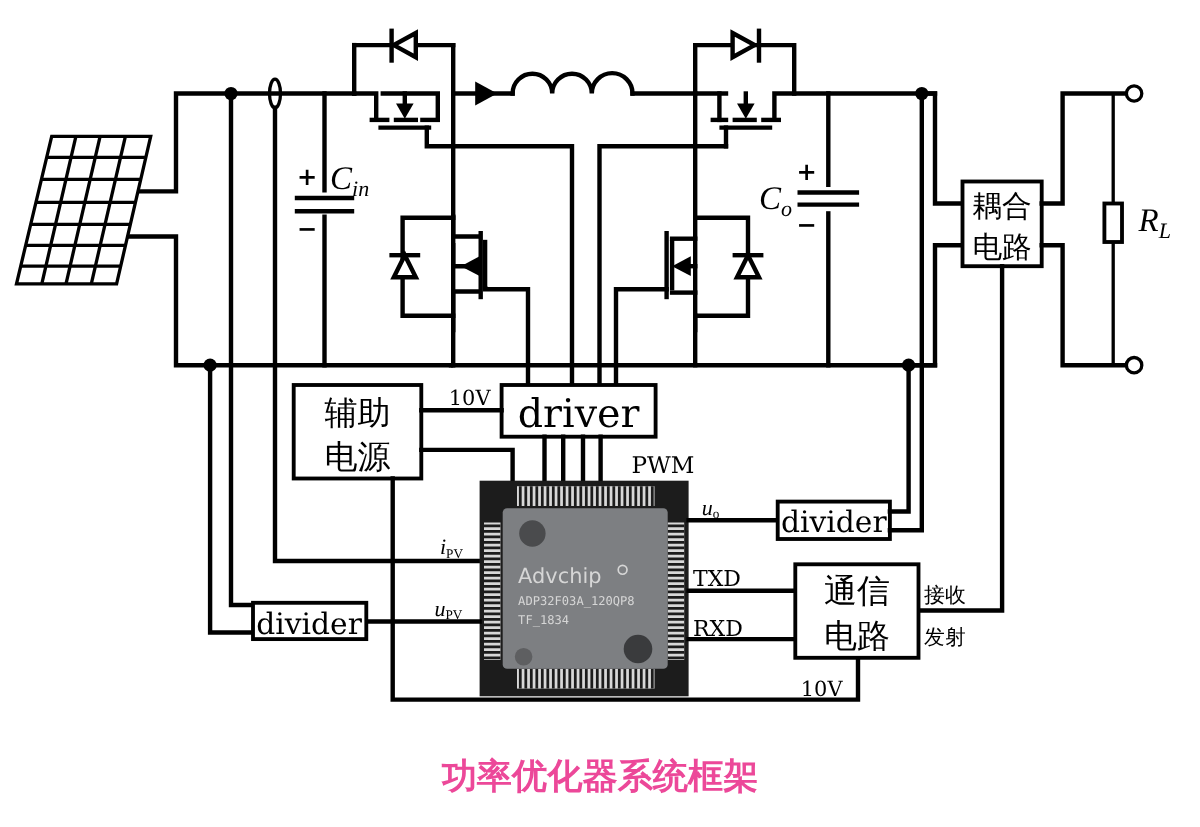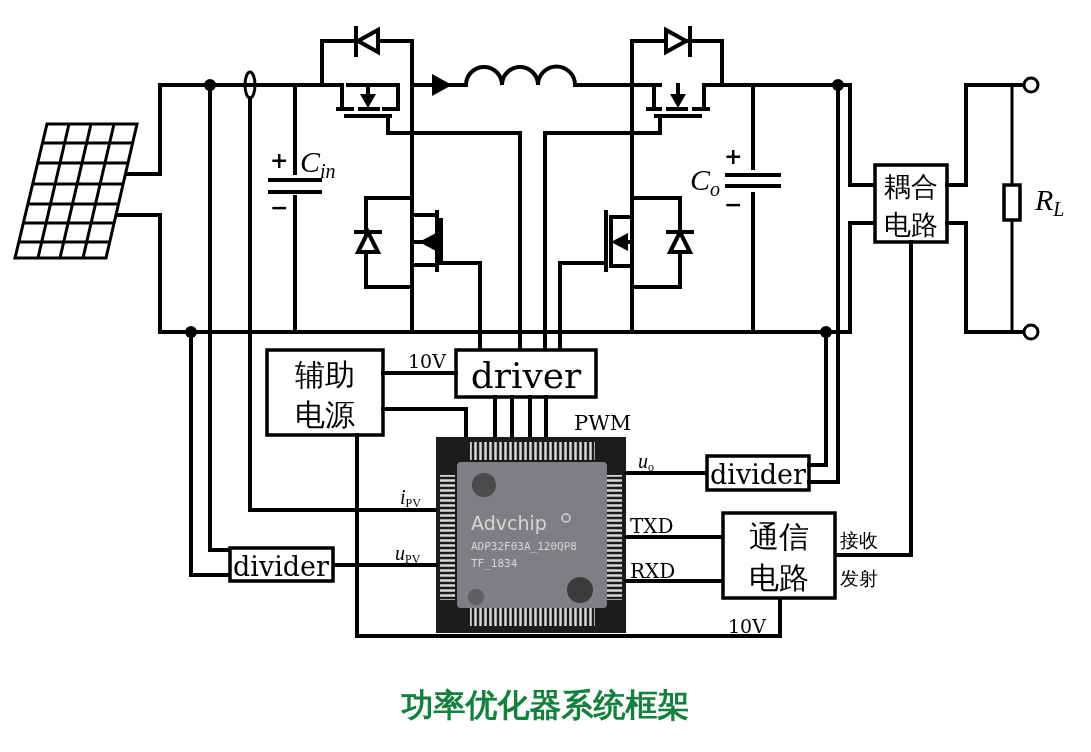--- a/index.html
+++ b/index.html
@@ -4,21 +4,21 @@
 <style>
   html, body { margin:0; padding:0; background:#ffffff; }
   body { width:1091px; height:752px; position:relative; overflow:hidden; font-family:"DejaVu Serif", serif; }
   svg { position:absolute; left:0; top:0; }
   .w { stroke:#000; stroke-width:4; fill:none; stroke-linecap:square; }
   .t { stroke:#000; stroke-width:3; fill:none; }
   .box { stroke:#000; stroke-width:3.5; fill:#fff; }
   .lbl { font-family:"DejaVu Serif", serif; fill:#000; }
   .cn { font-family:"DejaVu Sans", sans-serif; fill:#000; }
   .it { font-style:italic; font-family:"Liberation Serif", serif; }
-  #caption { position:absolute; left:0; width:1091px; top:684px; text-align:center; font-family:"DejaVu Sans", sans-serif; font-weight:bold; font-size:32px; color:#15803d; }
+  #caption { position:absolute; left:0; width:1091px; top:684px; text-align:center; font-family:"DejaVu Sans", sans-serif; font-weight:bold; font-size:32px; color:#ec4899; }
 </style>
 </head>
 <body>
 
 <svg width="1091" height="752" viewBox="0 0 1091 752">
 
   <g>
     <polygon points="47,124 137,124 106,258 15,258" class="t" stroke-width="4"></polygon>
 
     <line x1="42.5" y1="143" x2="132.6" y2="143" class="t"></line>

